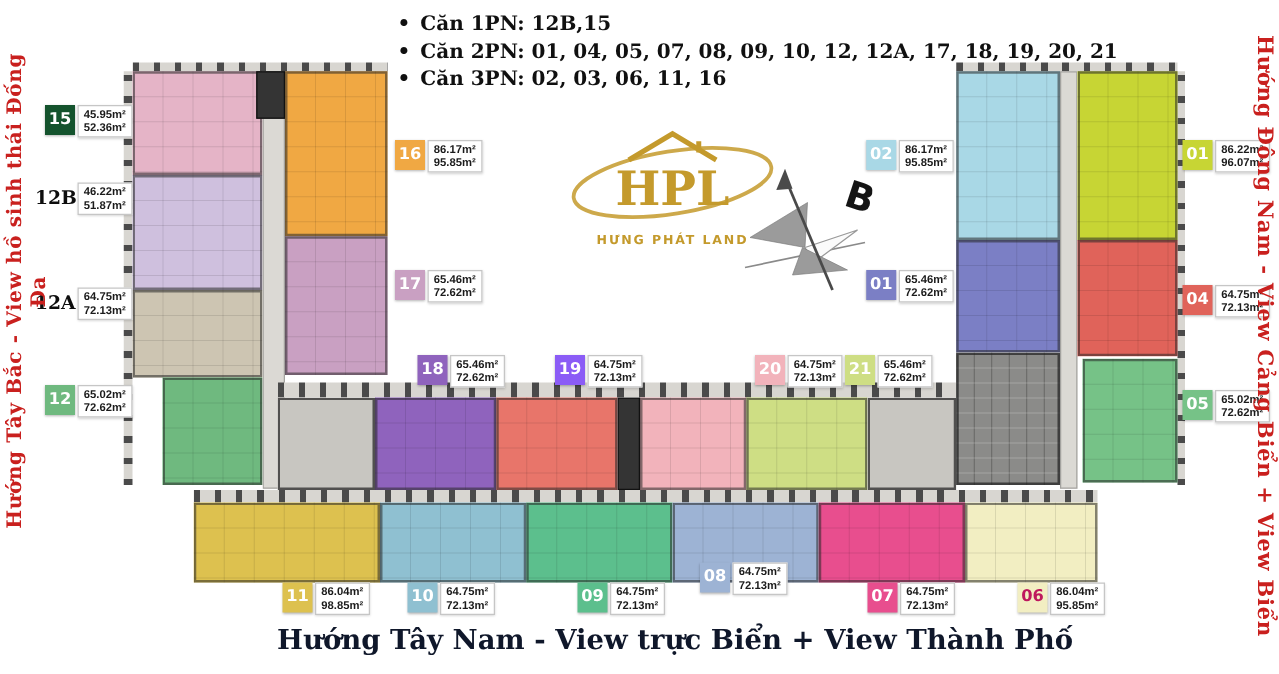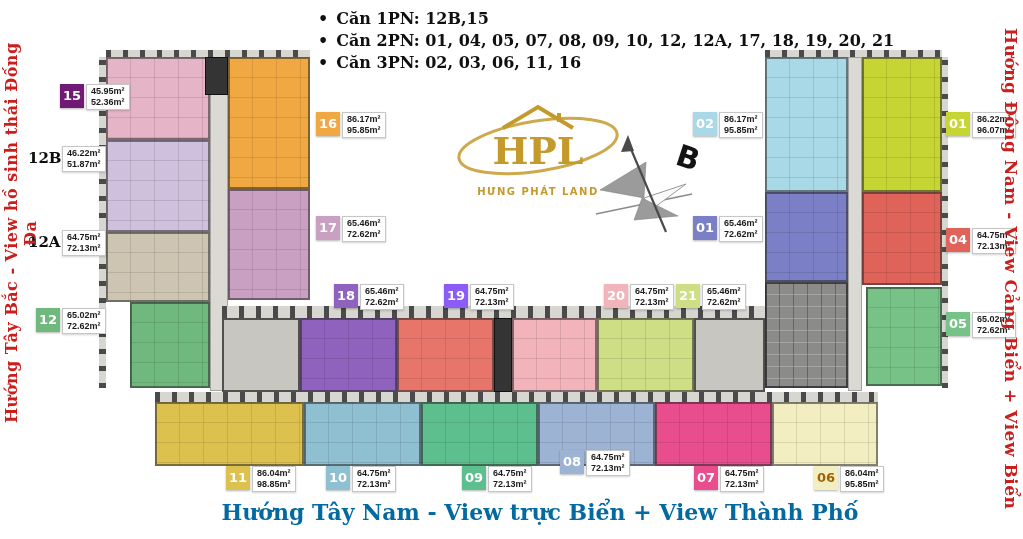--- a/index.html
+++ b/index.html
@@ -62,21 +62,21 @@
   .railLE{left:99px;top:57px;width:7px;height:331px;}
   .railRE{left:942px;top:57px;width:6px;height:331px;}
 
   
   .badge{position:absolute;display:flex;align-items:flex-start;gap:2px;}
   .badge .num{display:block;width:24px;height:24px;line-height:24px;text-align:center;
               font-weight:bold;font-size:13px;color:#fff;
               font-family:"DejaVu Sans",sans-serif;box-shadow:0 1px 2px rgba(0,0,0,.3);}
   .badge.plain .num{background:none !important;color:#0d0d0d;width:32px;font-size:15px;
               font-family:"DejaVu Serif",serif;box-shadow:none;}
-  .badge.dark .num{color:#a16207;}
+  .badge.dark .num{color:#be185d;}
   .badge .areas{display:block;background:#fff;border:1px solid #c6c6c6;
               box-shadow:0 1px 2px rgba(0,0,0,.18);padding:1px 4px;
               font-size:9px;line-height:11px;color:#1b1b1b;font-weight:bold;white-space:nowrap;}
   .b15 {left:36px;top:84px;}  .b12B{left:28px;top:146px;} .b12A{left:28px;top:230px;} .b12{left:36px;top:308px;}
   .b16 {left:316px;top:112px;} .b17{left:316px;top:216px;}
   .b02 {left:693px;top:112px;} .b01{left:693px;top:216px;}
   .b03 {left:946px;top:112px;} .b04{left:946px;top:228px;} .b05{left:946px;top:312px;}
   .b18 {left:334px;top:284px;} .b19{left:444px;top:284px;} .b20{left:576px;top:284px;padding-left:28px;} .b21{left:676px;top:284px;}
   .b11 {left:226px;top:466px;} .b10{left:326px;top:466px;} .b09{left:462px;top:466px;}
   .b08 {left:560px;top:450px;} .b07{left:694px;top:466px;} .b06{left:814px;top:466px;}
@@ -140,21 +140,21 @@
 
   <div class="rail-h railB"></div>
   <div class="unit ub11" style="background-color: rgb(221, 193, 79);"></div>
   <div class="unit ub10" style="background-color: rgb(143, 192, 209);"></div>
   <div class="unit ub09" style="background-color: rgb(92, 191, 141);"></div>
   <div class="unit ub08" style="background-color: rgb(157, 179, 212);"></div>
   <div class="unit ub07" style="background-color: rgb(232, 78, 142);"></div>
   <div class="unit ub06" style="background-color: rgb(242, 238, 194);"></div>
 
   <div class="badge b15">
-    <span class="num" style="background-color: #701a75; margin-left: 24px;">15</span>
+    <span class="num" style="background-color: #14532d;">15</span>
     <span class="areas"><span>45.95m²</span><br><span>52.36m²</span></span>
   </div>
   <div class="badge plain b12B">
     <span class="num">12B</span>
     <span class="areas"><span>46.22m²</span><br><span>51.87m²</span></span>
   </div>
   <div class="badge plain b12A">
     <span class="num">12A</span>
     <span class="areas"><span>64.75m²</span><br><span>72.13m²</span></span>
   </div>
@@ -232,21 +232,21 @@
   </div>
 
   <ul class="legend">
     <li>Căn 1PN: 12B,15</li>
     <li>Căn 2PN: 01, 04, 05, 07, 08, 09, 10, 12, 12A, 17, 18, 19, 20, 21</li>
     <li>Căn 3PN: 02, 03, 06, 11, 16</li>
   </ul>
 
   <div class="redtxt dir-left" style="color: rgb(201, 32, 30);">Hướng Tây Bắc - View hồ sinh thái Đống Đa</div>
   <div class="redtxt dir-right" style="color: rgb(201, 32, 30);">Hướng Đông Nam - View Cảng Biển + View Biển</div>
-  <div class="redtxt dir-bottom" style="color: #0369a1;">Hướng Tây Nam - View trực Biển + View Thành Phố</div>
+  <div class="redtxt dir-bottom" style="color: #0f172a;">Hướng Tây Nam - View trực Biển + View Thành Phố</div>
 
   <div class="logo" style="color: rgb(196, 154, 44);">
     <svg width="170" height="80" viewBox="0 0 170 80">
       <ellipse cx="85" cy="46" rx="80" ry="25" transform="rotate(-9 85 46)" fill="none" stroke="currentColor" stroke-width="3" opacity="0.85"></ellipse>
       <path d="M50,28 L85,7 L120,28" fill="none" stroke="currentColor" stroke-width="4"></path>
       <path d="M106,13 v9" fill="none" stroke="currentColor" stroke-width="4"></path>
       <text x="85" y="64" text-anchor="middle" font-family="DejaVu Serif, serif" font-size="38" font-weight="bold" fill="currentColor">HPL</text>
     </svg>
     <div class="logo-name">HƯNG PHÁT LAND</div>
   </div>

